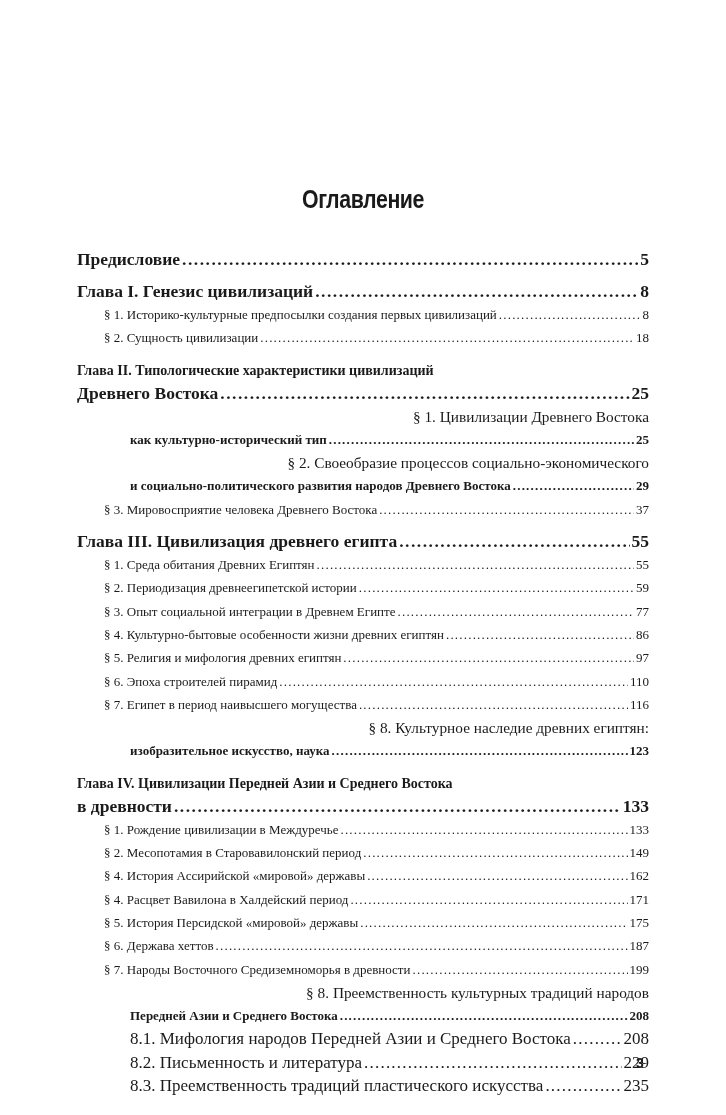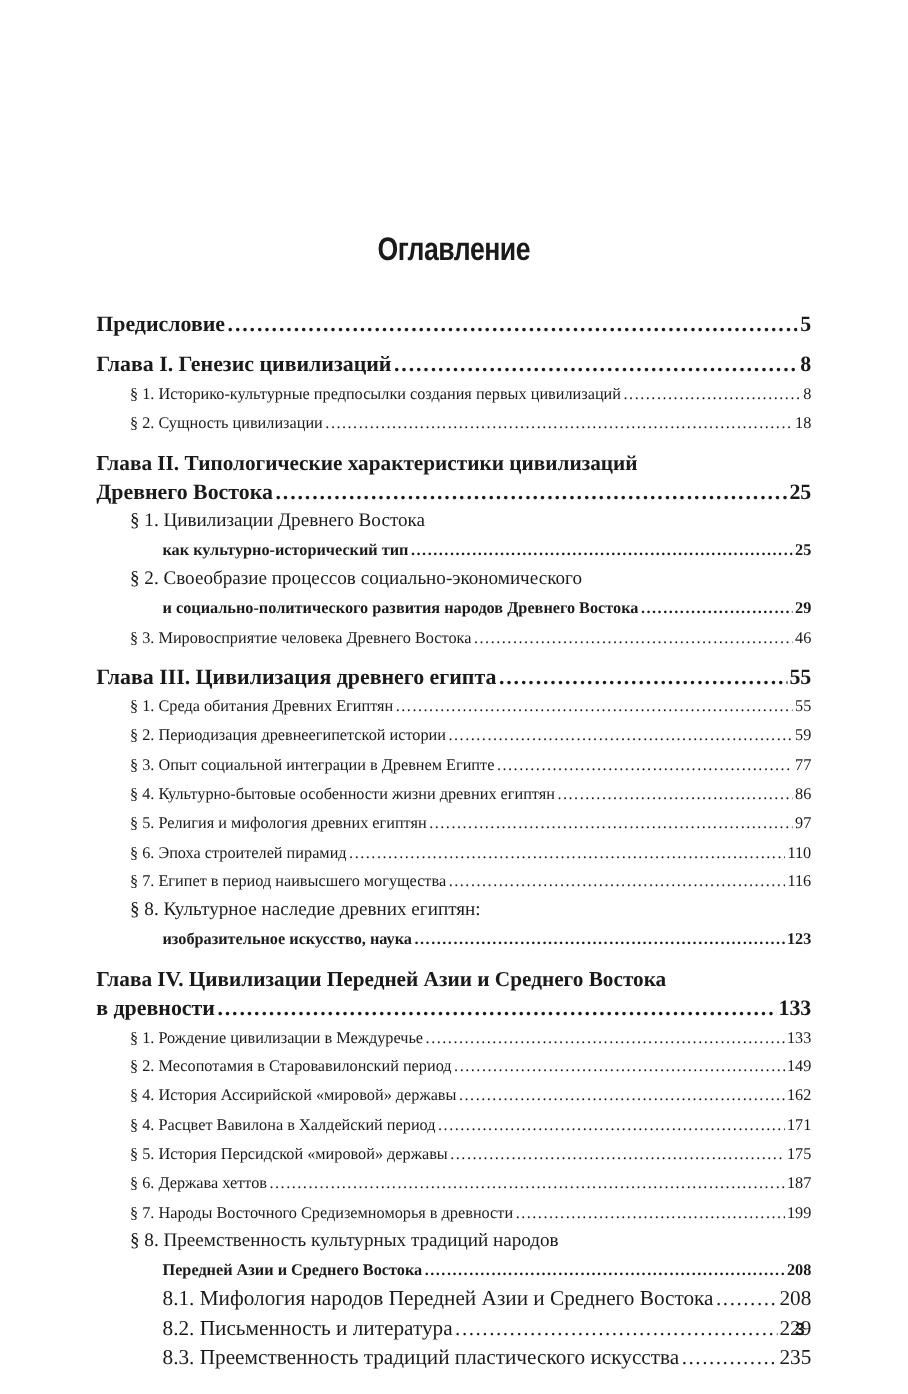--- a/index.html
+++ b/index.html
@@ -15,23 +15,23 @@
     font-family: "Liberation Serif", serif; }
   .row { display: flex; align-items: flex-end; white-space: nowrap; overflow: hidden; }
   .row .txt { flex: 0 0 auto; }
   .row .dots { flex: 1 1 auto; overflow: hidden; white-space: nowrap; margin: 0 2px; letter-spacing: 1.2px; }
   .row .dots::before { content: "................................................................................................................................................................................................................................................"; }
   .row .pg { flex: 0 0 auto; text-align: right; }
   .chap { font-weight: bold; font-size: 17.5px; line-height: 23px; }
   .chap .dots { letter-spacing: 1.5px; }
   .chap-block { margin-top: 9px; }
   .chap-block:first-child { margin-top: 0; }
-  .chap-line1 { font-weight: bold; font-size: 17px; line-height: 23px; white-space: nowrap; }
+  .chap-line1 { font-weight: bold; font-size: 14px; line-height: 23px; white-space: nowrap; }
   .sec { font-size: 13px; line-height: 23.3px; padding-left: 27px; }
-  .sec-line1 { font-size: 15.3px; line-height: 23.3px; padding-left: 27px; white-space: nowrap; }
+  .sec-line1 { font-size: 15.3px; line-height: 23.3px; padding-left: 27px; white-space: nowrap; text-align: right; }
   .sec-cont { padding-left: 53px; font-weight: bold; }
   .sub { font-size: 17px; line-height: 23.3px; padding-left: 53px; }
   .page-num { position: absolute; left: 636px; top: 1043px; font-family: "Liberation Sans", sans-serif;
     font-weight: bold; font-size: 14px; color: #1a1a1a; }
 </style>
 </head>
 <body>
 
 <div class="page">
   <div class="title">Оглавление</div>
@@ -79,21 +79,21 @@
       </div>
       <div class="sec-line1">§ 2. Своеобразие процессов социально-экономического</div>
       <div class="row sec sec-cont">
         <span class="txt">и социально-политического развития народов Древнего Востока</span>
         <span class="dots"></span>
         <span class="pg">29</span>
       </div>
       <div class="row sec">
         <span class="txt">§ 3. Мировосприятие человека Древнего Востока</span>
         <span class="dots"></span>
-        <span class="pg">46</span>
+        <span class="pg">37</span>
       </div>
     </div>
 
     <div class="chap-block">
       <div class="row chap">
         <span class="txt">Глава III. Цивилизация древнего египта</span>
         <span class="dots"></span>
         <span class="pg">55</span>
       </div>
       <div class="row sec">

